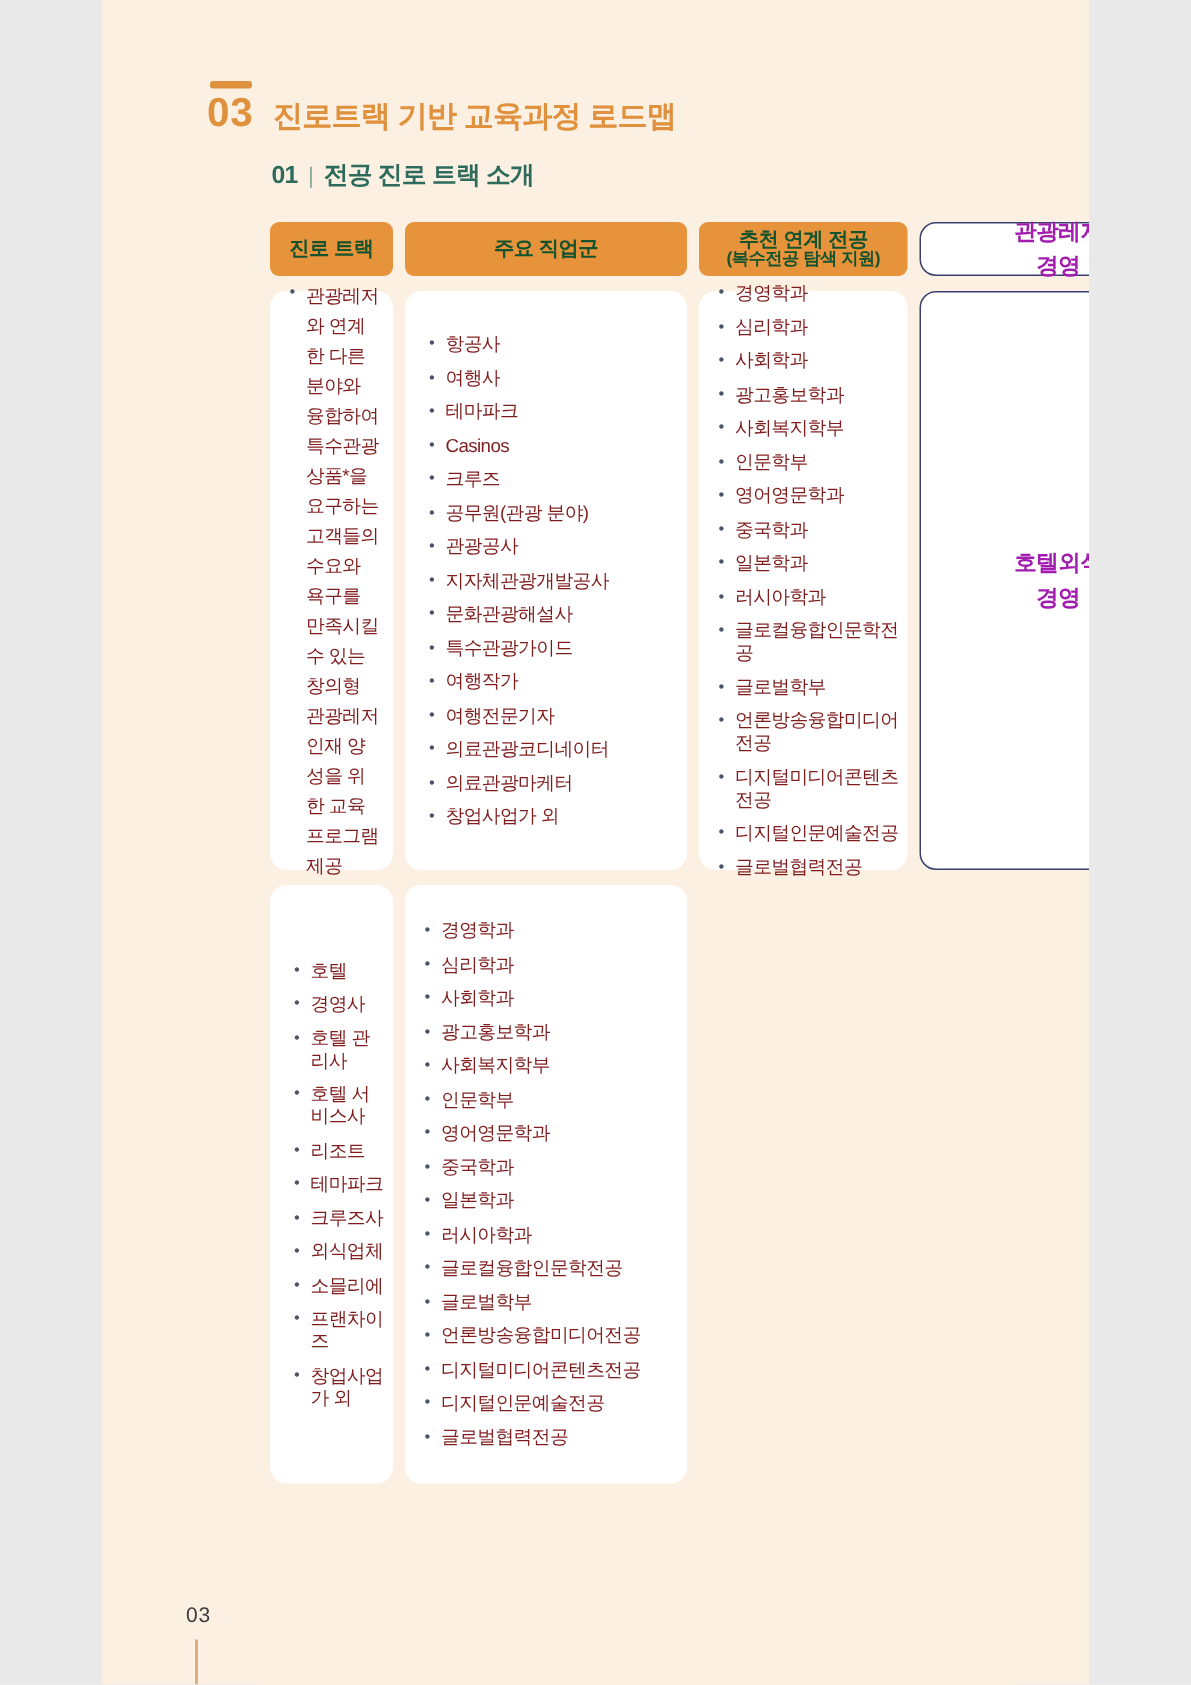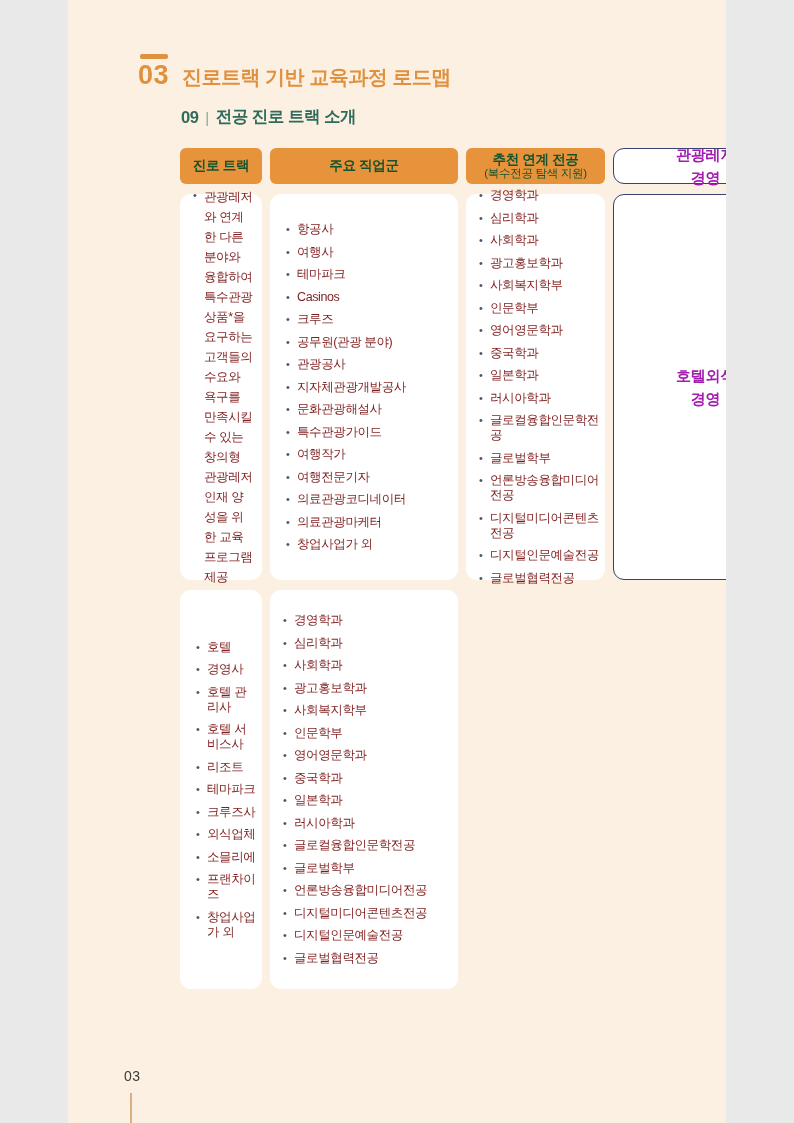--- a/index.html
+++ b/index.html
@@ -41,21 +41,21 @@
     grid-template-columns:82px 188px 139px 185px;
     grid-template-rows:36px 386px 399px;
     column-gap:8px; row-gap:10px;
   }
   .th {
     background:#e6933c; border-radius:6px;
     color:#14532d; font-weight:bold; font-size:13.5px; line-height:1.12;
     display:flex; flex-direction:column; justify-content:center; align-items:center;
     text-align:center; letter-spacing:-0.3px;
   }
-  .th .sub { font-size:11.5px; font-weight:normal; }
+  .th .sub { font-size:11.5px; font-weight:bold; }
   .th .sub:empty { display:none; }
 
   .track-cell {
     background:#ffffff; border:1.6px solid #39426e; border-radius:11px;
     display:flex; align-items:center; justify-content:center;
     text-align:center; color:#a21caf; font-weight:bold; font-size:15px;
     line-height:1.55; white-space:pre-line; letter-spacing:-0.3px;
   }
   .cell {
     background:#ffffff; border-radius:11px;
@@ -99,21 +99,21 @@
 <div class="page">
 
   <div class="section-dash"></div>
 
   <div class="title-row">
     <span class="section-number">03</span>
     <span class="page-title">진로트랙 기반 교육과정 로드맵</span>
   </div>
 
   <div class="subtitle-row">
-    <span>09</span>
+    <span>01</span>
     <span class="subtitle-divider">|</span>
     <span>전공 진로 트랙 소개</span>
   </div>
 
   <div class="track-table">
 
     <div class="th">
       <span>진로 트랙</span>
 
     </div>

